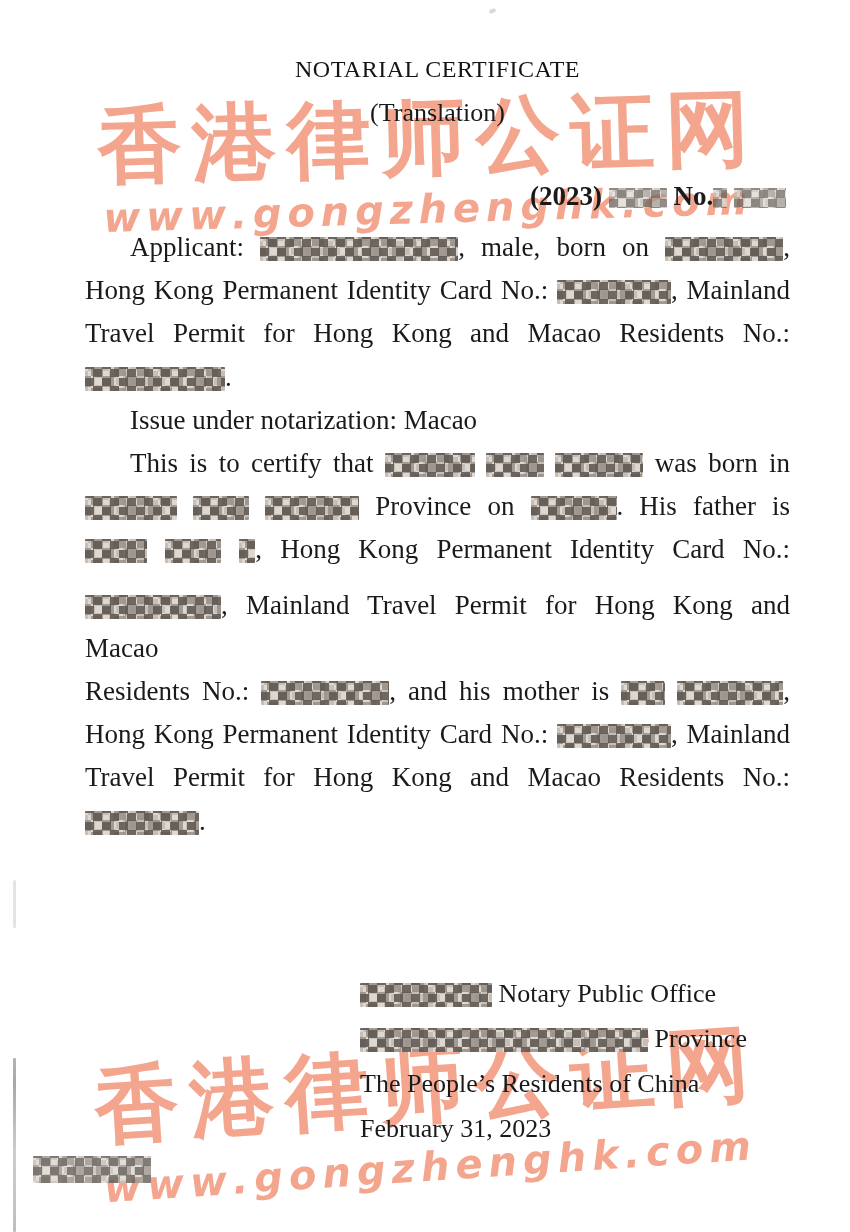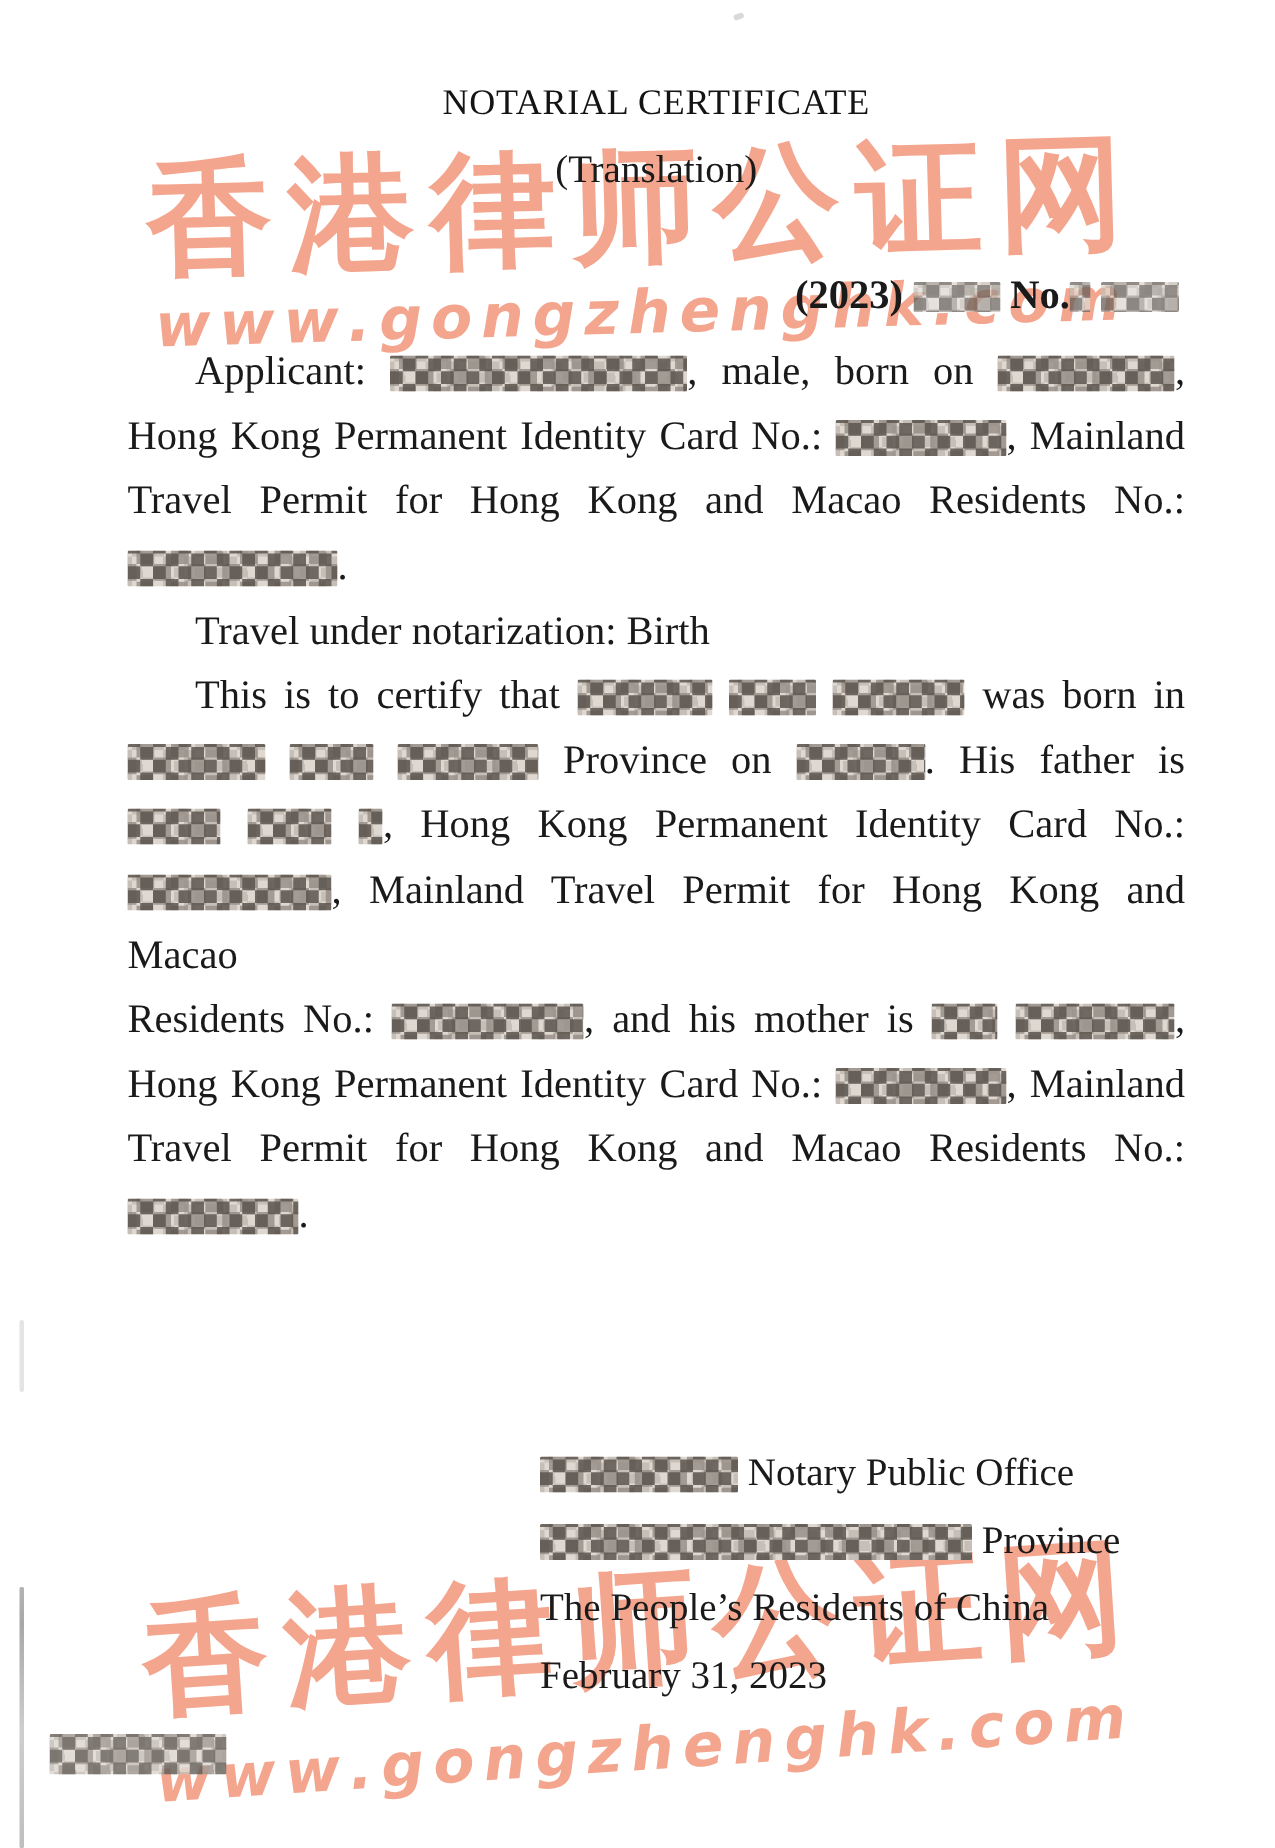--- a/index.html
+++ b/index.html
@@ -149,25 +149,25 @@
 
     <div class="docno">
         <div class="line" style="text-align: right; font-weight: bold;">(2023) <span class="redact" style="width: 58px;"></span> No.<span class="redact" style="width: 14px;"></span> <span class="redact" style="width: 52px;"></span></div>
       </div>
 
     <div class="bodylines">
         <div class="line" style="text-align: justify; text-align-last: justify; text-indent: 45px;">Applicant: <span class="redact" style="width: 198px;"></span>, male, born on <span class="redact" style="width: 118px;"></span>,</div>
         <div class="line" style="text-align: justify; text-align-last: justify;">Hong Kong Permanent Identity Card No.: <span class="redact" style="width: 114px;"></span>, Mainland</div>
         <div class="line" style="text-align: justify; text-align-last: justify;">Travel Permit for Hong Kong and Macao Residents No.:</div>
         <div class="line" style="text-align: left;"><span class="redact" style="width: 140px;"></span>.</div>
-        <div class="line" style="text-align: left; text-indent: 45px;">Travel under notarization: Birth</div>
+        <div class="line" style="text-align: left; text-indent: 45px;">Issue under notarization: Macao</div>
         <div class="line" style="text-align: justify; text-align-last: justify; text-indent: 45px;">This is to certify that <span class="redact" style="width: 90px;"></span> <span class="redact" style="width: 58px;"></span> <span class="redact" style="width: 88px;"></span> was born in</div>
         <div class="line" style="text-align: justify; text-align-last: justify;"><span class="redact" style="width: 92px;"></span> <span class="redact" style="width: 56px;"></span> <span class="redact" style="width: 94px;"></span> Province on <span class="redact" style="width: 86px;"></span>. His father is</div>
         <div class="line" style="text-align: justify; text-align-last: justify;"><span class="redact" style="width: 62px;"></span> <span class="redact" style="width: 56px;"></span> <span class="redact" style="width: 16px;"></span>, Hong Kong Permanent Identity Card No.:</div>
-        <div class="line" style="text-align: justify; text-align-last: justify;"><span class="redact" style="width: 136px;"></span>, Mainland Travel Permit for Hong Kong and Macao</div>
+        <div class="line" style="text-align: justify; text-align-last: justify; margin-top: 12px;"><span class="redact" style="width: 136px;"></span>, Mainland Travel Permit for Hong Kong and Macao</div>
         <div class="line" style="text-align: justify; text-align-last: justify;">Residents No.: <span class="redact" style="width: 128px;"></span>, and his mother is <span class="redact" style="width: 44px;"></span> <span class="redact" style="width: 106px;"></span>,</div>
         <div class="line" style="text-align: justify; text-align-last: justify;">Hong Kong Permanent Identity Card No.: <span class="redact" style="width: 114px;"></span>, Mainland</div>
         <div class="line" style="text-align: justify; text-align-last: justify;">Travel Permit for Hong Kong and Macao Residents No.:</div>
         <div class="line" style="text-align: left;"><span class="redact" style="width: 114px;"></span>.</div>
       </div>
 
     <div class="sig">
         <div class="line" style="text-align: left; margin-top: 36px;"><span class="redact" style="width: 132px;"></span> Notary Public Office</div>
         <div class="line" style="text-align: left;"><span class="redact" style="width: 288px;"></span> Province</div>
         <div class="line" style="text-align: left;">The People’s Residents of China</div>

